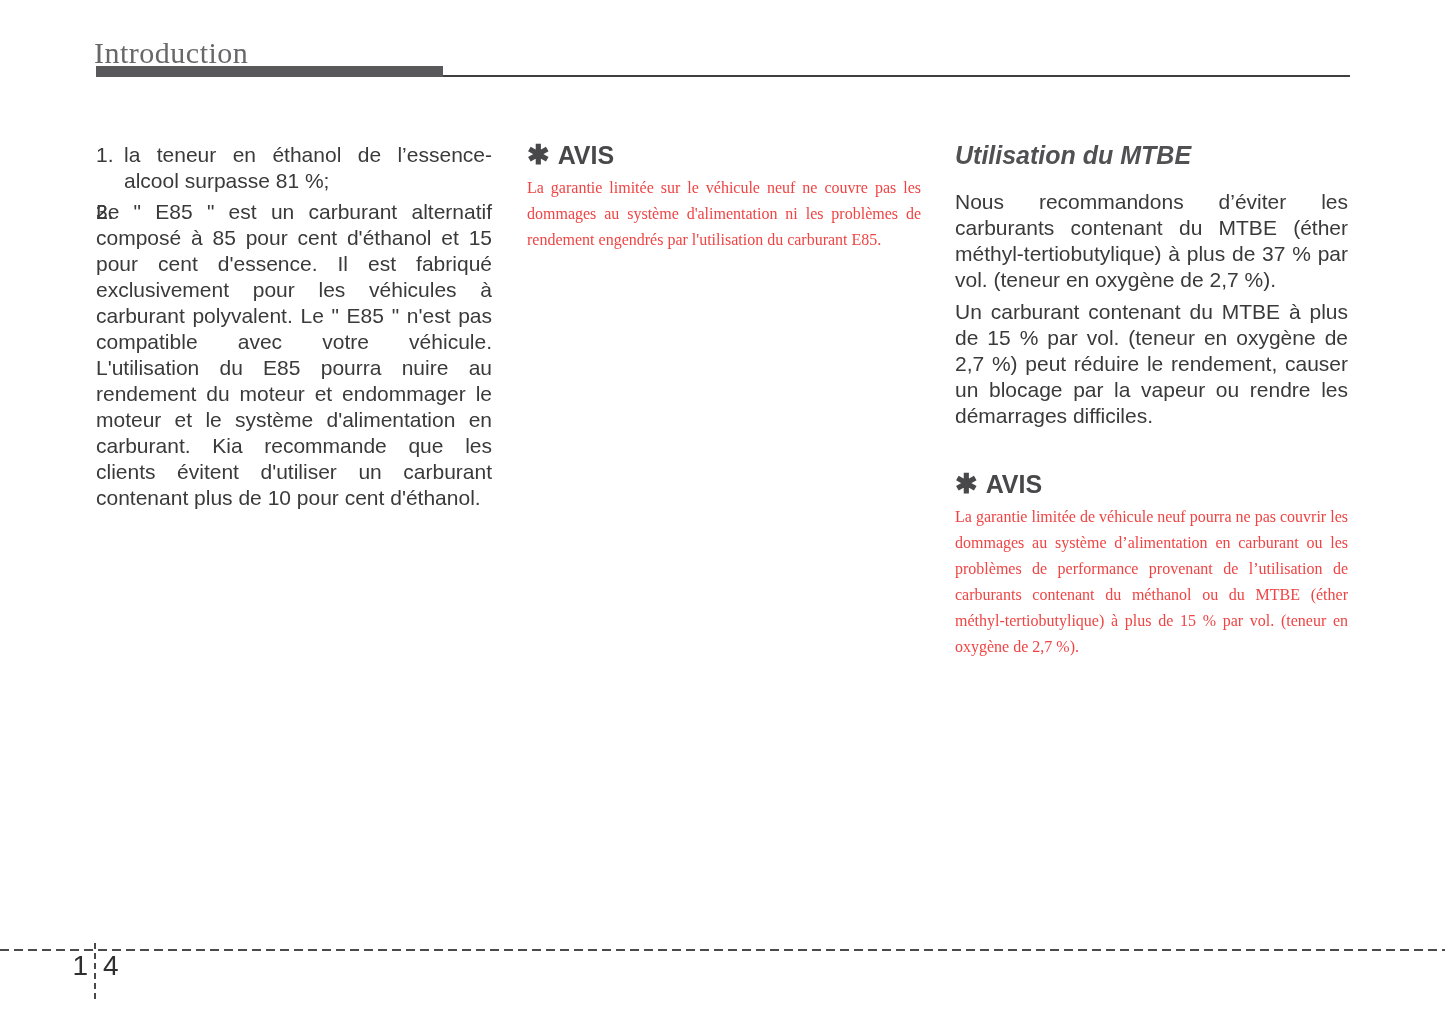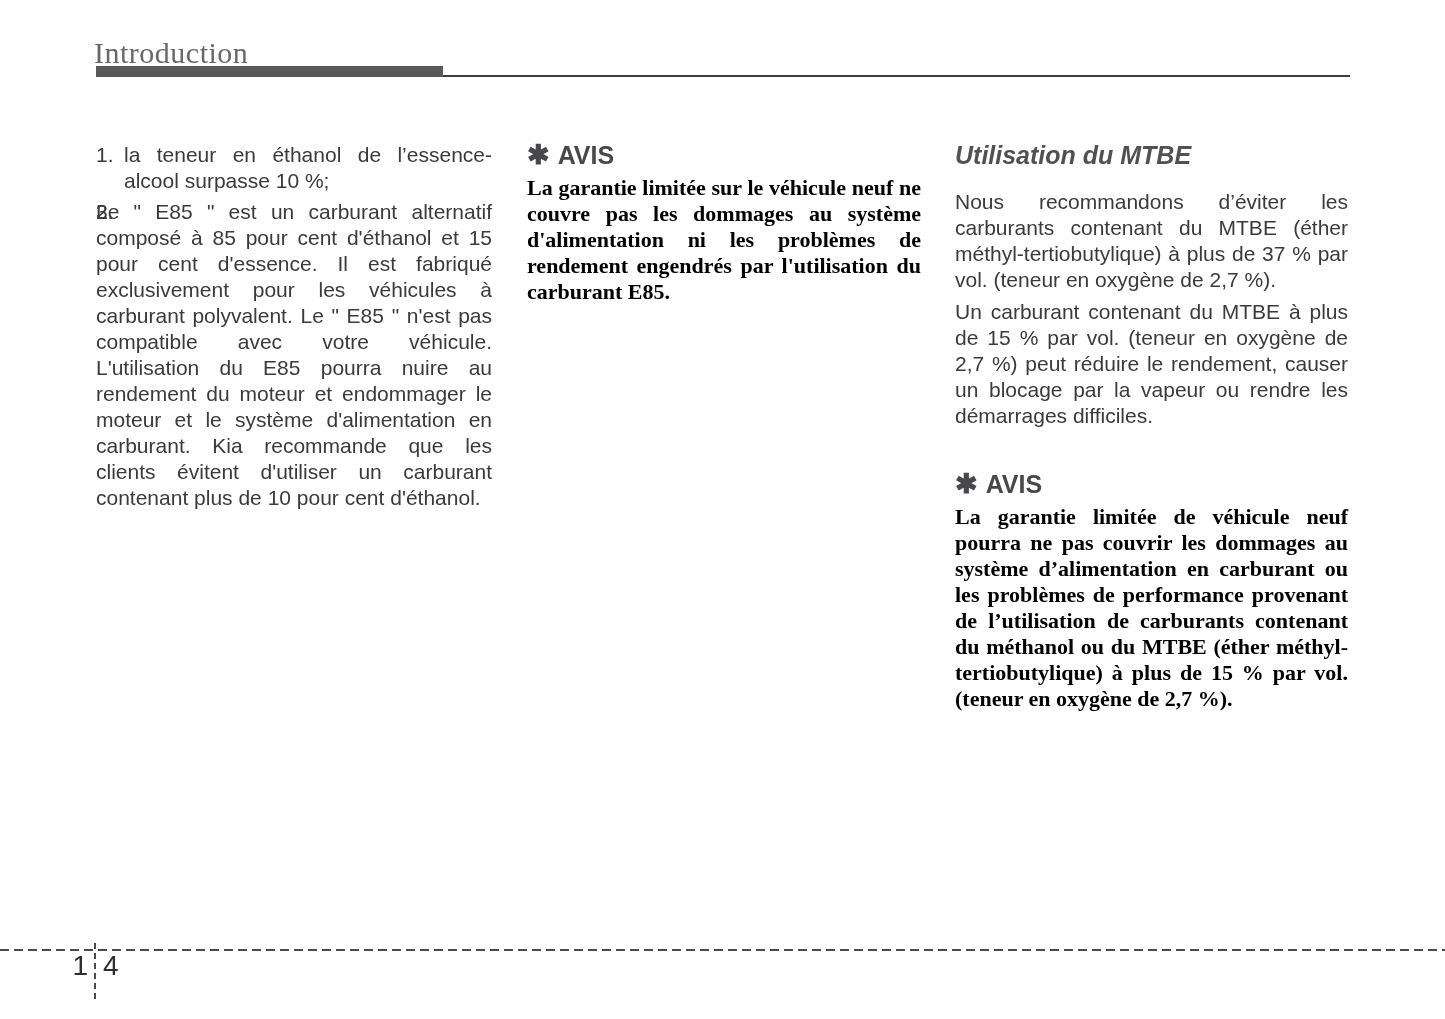--- a/index.html
+++ b/index.html
@@ -76,24 +76,24 @@
     font-size: 25px;
     line-height: 27px;
     font-weight: bold;
     color: #48484a;
     margin-bottom: 6px;
     text-align: left;
   }
   .notice-head .ast { font-size: 27px; margin-right: 8px; }
   .notice-body {
     font-family: "Liberation Serif", serif;
-    font-weight: bold;
-    font-size: 22px;
+    font-weight: normal;
+    font-size: 16px;
     line-height: 26px;
-    color: #000000;
+    color: #ef4444;
     text-align: justify;
   }
   .notice-block-spaced { margin-top: 42px; }
 
   
   .footer-dash-h {
     position: absolute;
     left: 0;
     top: 949px;
     width: 1445px;
@@ -124,21 +124,21 @@
 
 <div id="page">
 
   <div class="page-title">Introduction</div>
   <div class="header-rule-thin"></div>
   <div class="header-rule-thick"></div>
 
   <div class="col" id="col1">
     <div class="list-item">
       <span class="list-num">1.</span>
-      <span>la teneur en éthanol de l’essence-alcool surpasse 10 %;</span>
+      <span>la teneur en éthanol de l’essence-alcool surpasse 81 %;</span>
     </div>
     <div class="list-item">
       <span class="list-num">2.</span>
     </div>
     <div class="list-item">
       <span class="list-num">3.</span>
     </div>
     <p class="body-par">Le " E85 " est un carburant alternatif composé à 85 pour cent d'éthanol et 15 pour cent d'essence. Il est fabriqué exclusivement pour les véhicules à carburant polyvalent. Le " E85 " n'est pas compatible avec votre véhicule. L'utilisation du E85 pourra nuire au rendement du moteur et endommager le moteur et le système d'alimentation en carburant. Kia recommande que les clients évitent d'utiliser un carburant contenant plus de 10 pour cent d'éthanol.</p>
   </div>
 

